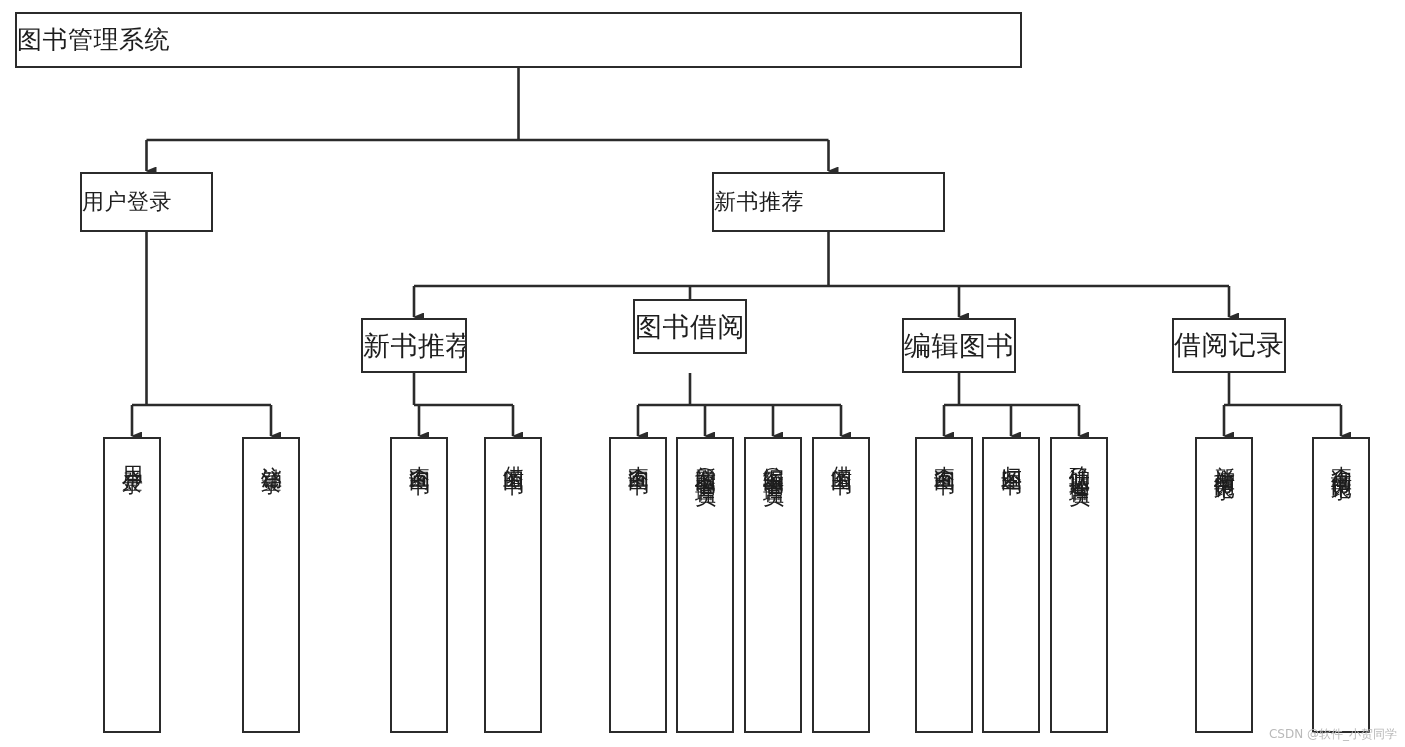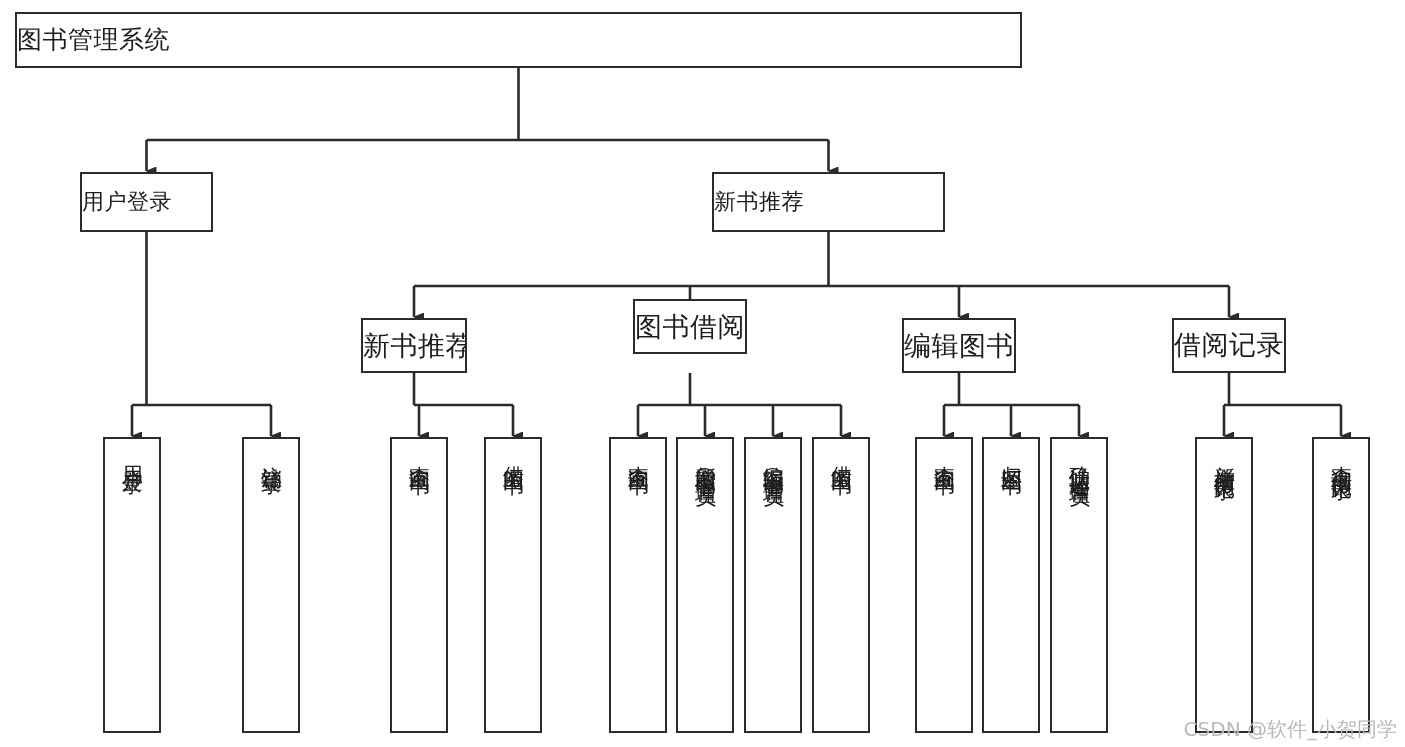--- a/index.html
+++ b/index.html
@@ -67,21 +67,21 @@
     text-orientation: upright;
     font-size: 21px;
     letter-spacing: 3px;
     line-height: 1;
     white-space: nowrap;
   }
   #watermark {
     position: absolute;
     right: 8px;
     bottom: 4px;
-    font-size: 20px;
+    font-size: 12px;
     color: #b9b9b9;
     white-space: nowrap;
     user-select: none;
   }
 </style>
 </head>
 <body>
 
 <div id="diagram-root">
 

